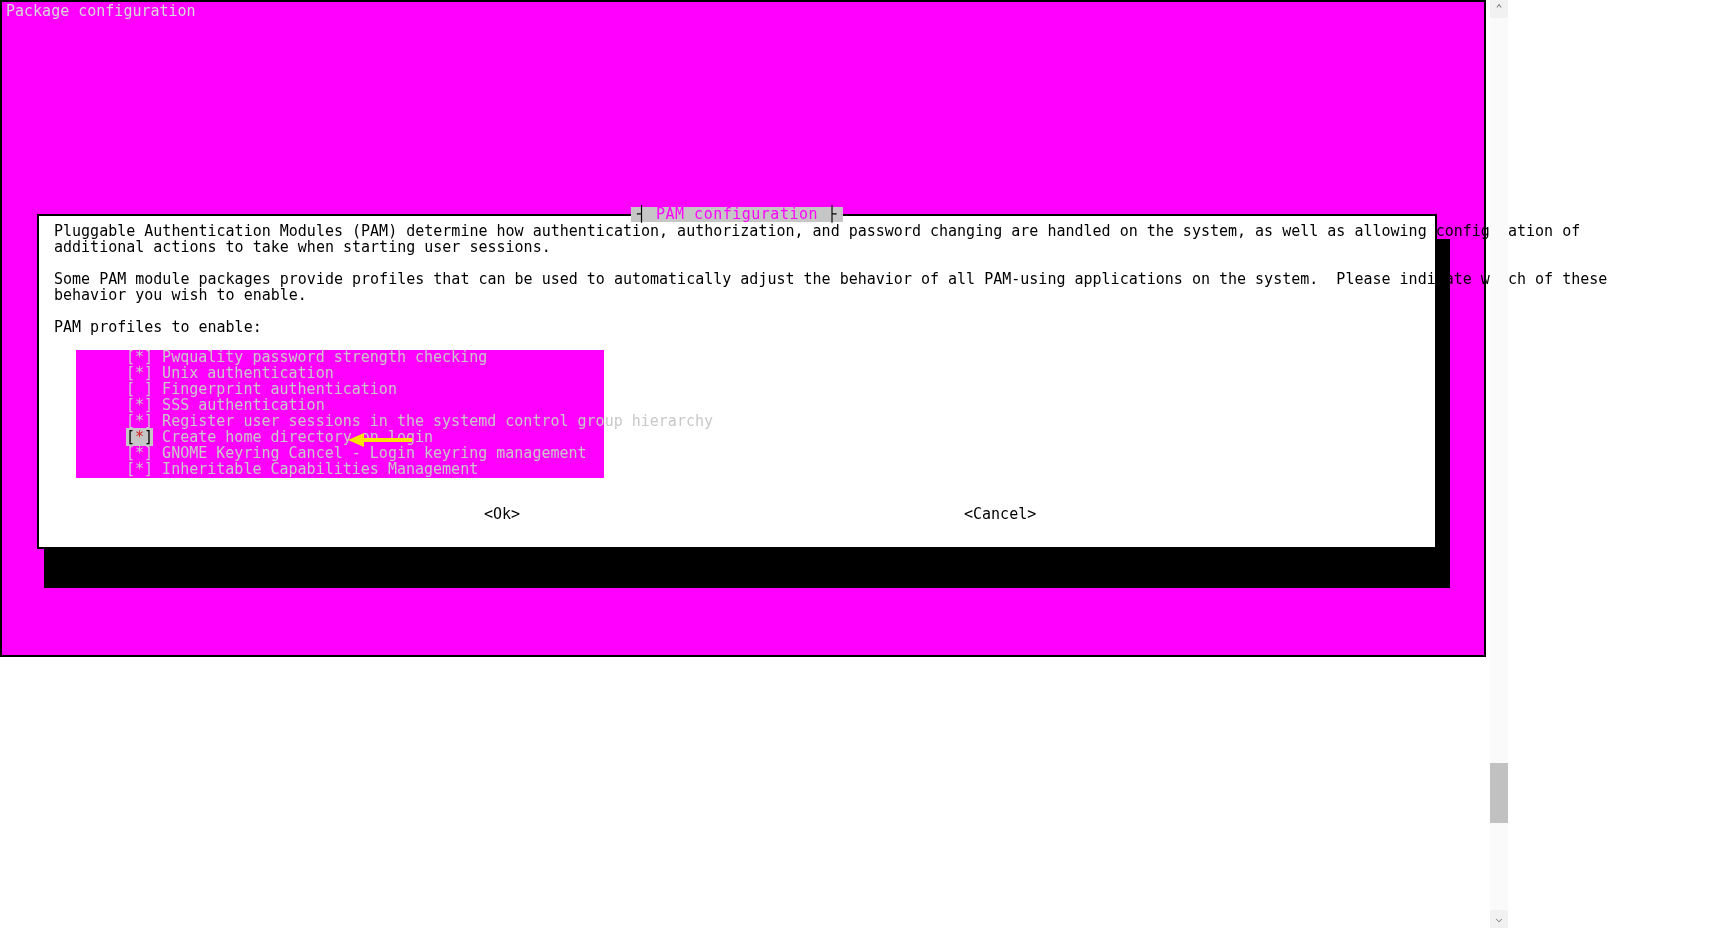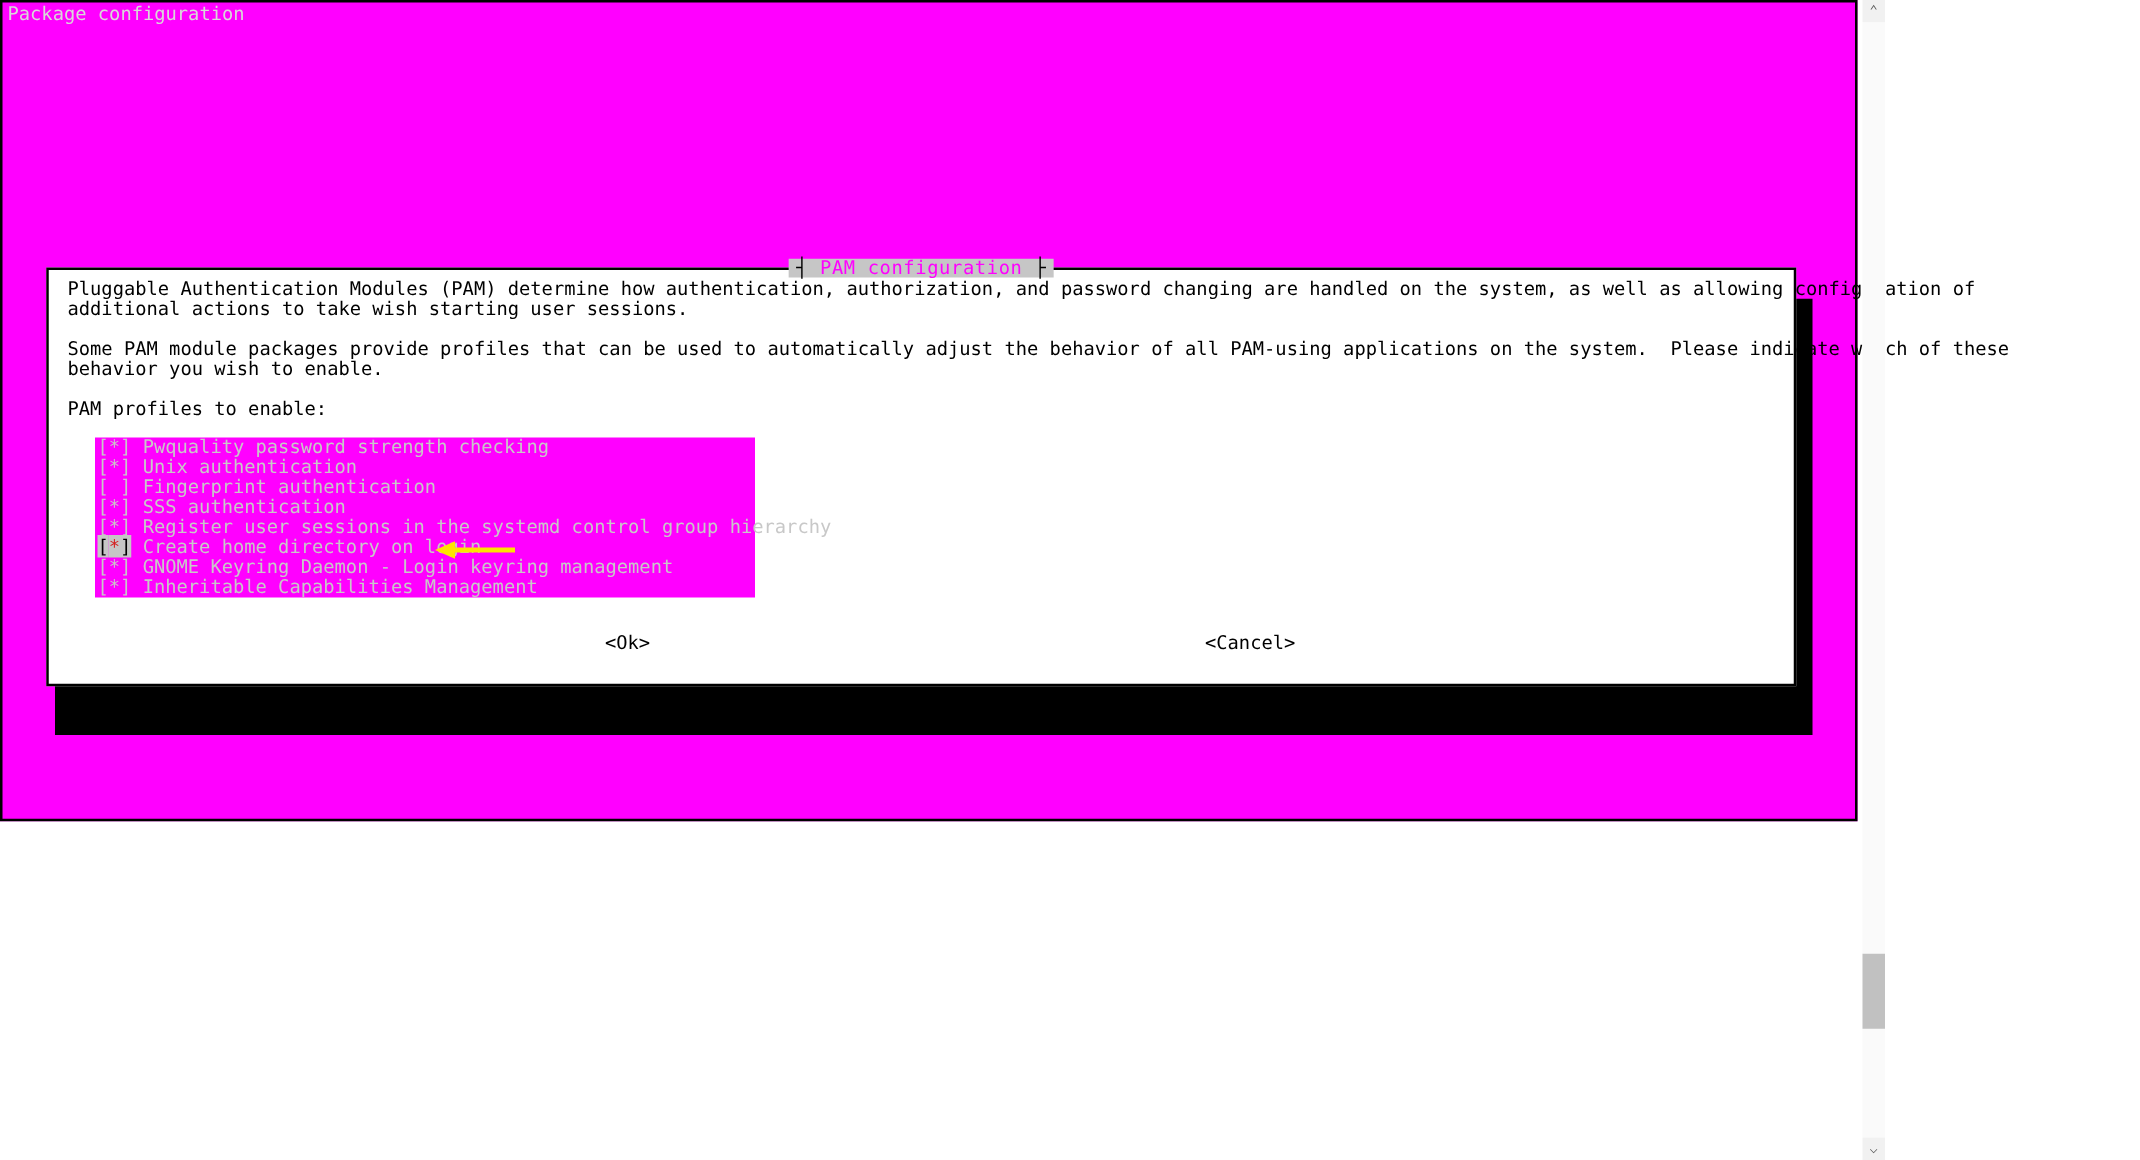--- a/index.html
+++ b/index.html
@@ -85,20 +85,21 @@
     top: 134px;
     width: 528px;
     height: 128px;
     background: #f0f;
   }
   .list-item {
     white-space: pre;
     color: #c8c8c8;
     height: 16px;
     padding-left: 2px;
+    margin-left: 48px;
   }
   .list-item.highlight {
     
   }
   .brk { color: #c8c8c8; }
   .brk-hi { color:#000; background:#c6c6c6; }
   .star-red { color: #d52020; background:#c6c6c6; }
 
   
   .buttons-row {
@@ -170,36 +171,36 @@
   <div class="terminal-frame">
     <div class="line top-header">Package configuration</div>
 
     <div class="dialog-shadow"></div>
 
     <div class="dialog">
       <div class="dialog-title"><span class="title-pipe">┤</span><span> PAM configuration </span><span class="title-pipe">├</span></div>
 
       <div class="dialog-body">
         <div class="line">Pluggable Authentication Modules (PAM) determine how authentication, authorization, and password changing are handled on the system, as well as allowing configuration of</div>
-        <div class="line">additional actions to take wish starting user sessions.</div>
+        <div class="line">additional actions to take when starting user sessions.</div>
         <div class="line"> </div>
         <div class="line">Some PAM module packages provide profiles that can be used to automatically adjust the behavior of all PAM-using applications on the system.  Please indicate which of these</div>
         <div class="line">behavior you wish to enable.</div>
         <div class="line"> </div>
         <div class="line">PAM profiles to enable:</div>
       </div>
 
       <div class="list-area" id="list-area">
           <div class="list-item"><span class="brk">[*] Pwquality password strength checking</span></div>
           <div class="list-item"><span class="brk">[*] Unix authentication</span></div>
           <div class="list-item"><span class="brk">[ ] Fingerprint authentication</span></div>
           <div class="list-item"><span class="brk">[*] SSS authentication</span></div>
           <div class="list-item"><span class="brk">[*] Register user sessions in the systemd control group hierarchy</span></div>
           <div class="list-item highlight"><span class="brk-hi">[</span><span class="star-red">*</span><span class="brk-hi">]</span><span class="brk"> Create home directory on login</span></div>
-          <div class="list-item"><span class="brk">[*] GNOME Keyring Daemon - Login keyring management</span></div>
+          <div class="list-item"><span class="brk">[*] GNOME Keyring Cancel - Login keyring management</span></div>
           <div class="list-item"><span class="brk">[*] Inheritable Capabilities Management</span></div>
         </div>
 
       <svg class="arrow" width="70" height="18" style="left:309px; top:215px;">
         <polygon class="arrow-head" points="0,9 16,2 16,16"></polygon>
         <rect class="arrow-line" x="14" y="7" width="50" height="4"></rect>
       </svg>
 
       <div class="buttons-row">
         <span class="btn btn-ok">&lt;Ok&gt;</span>

